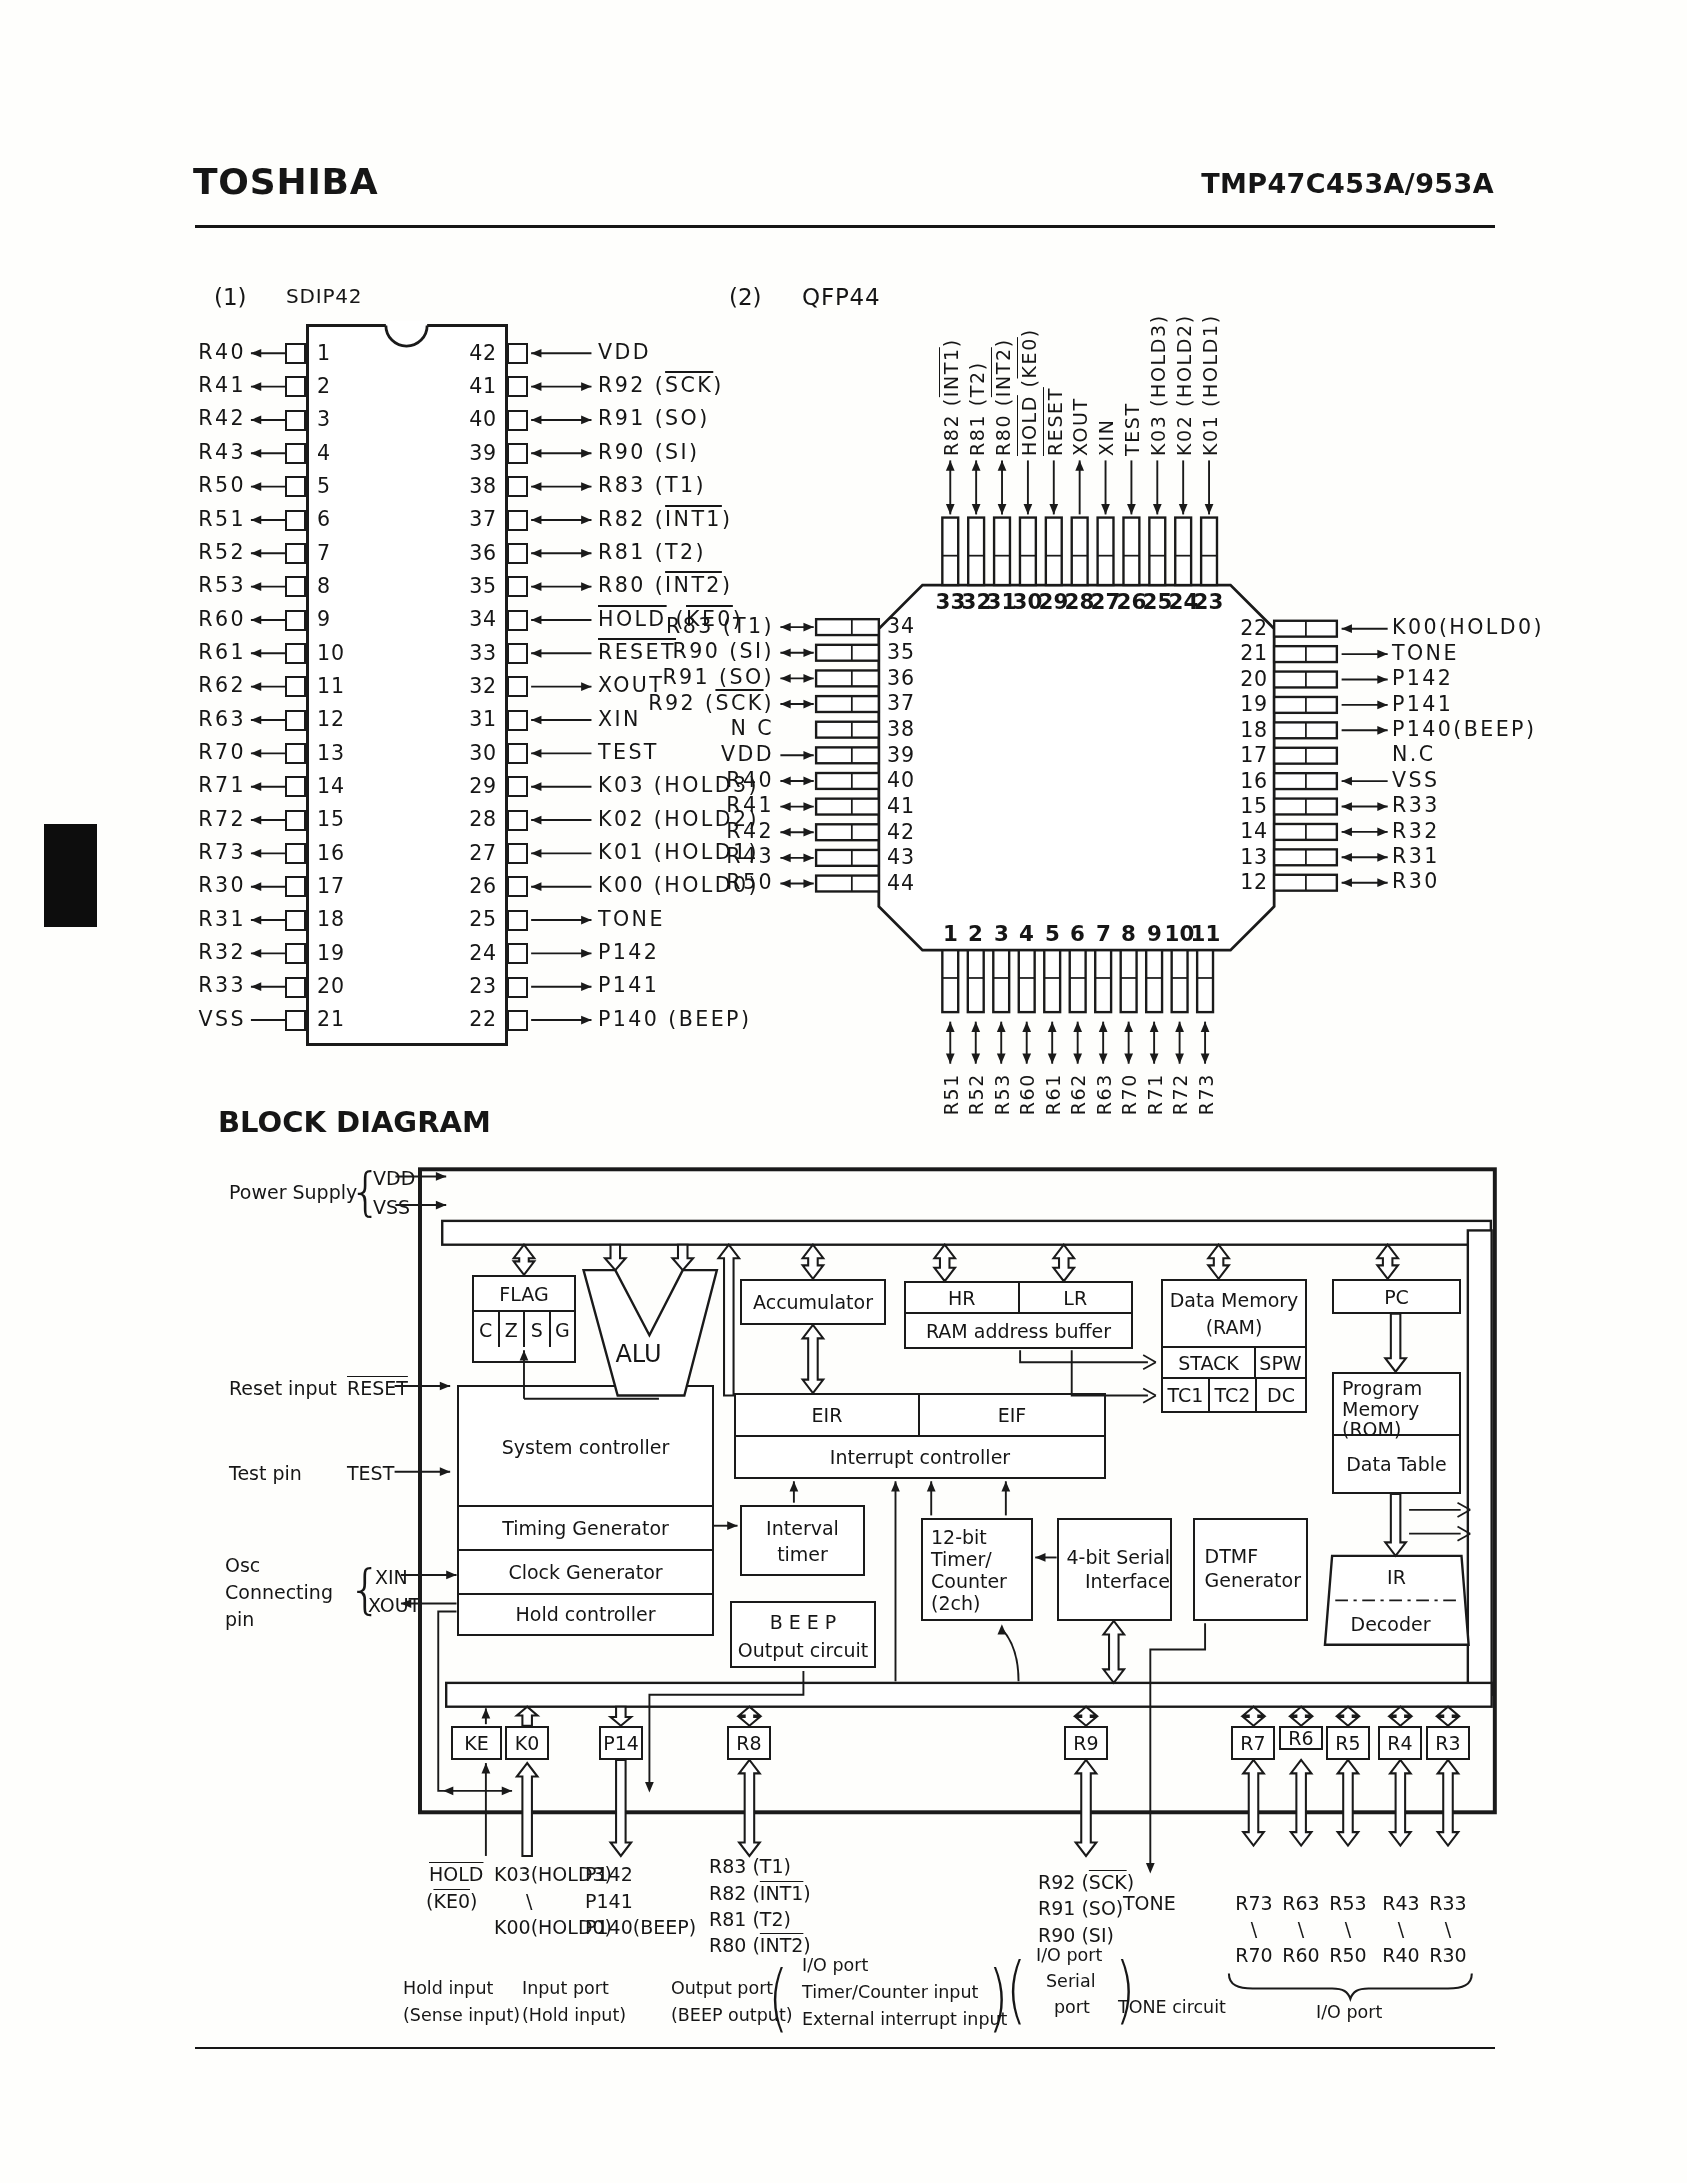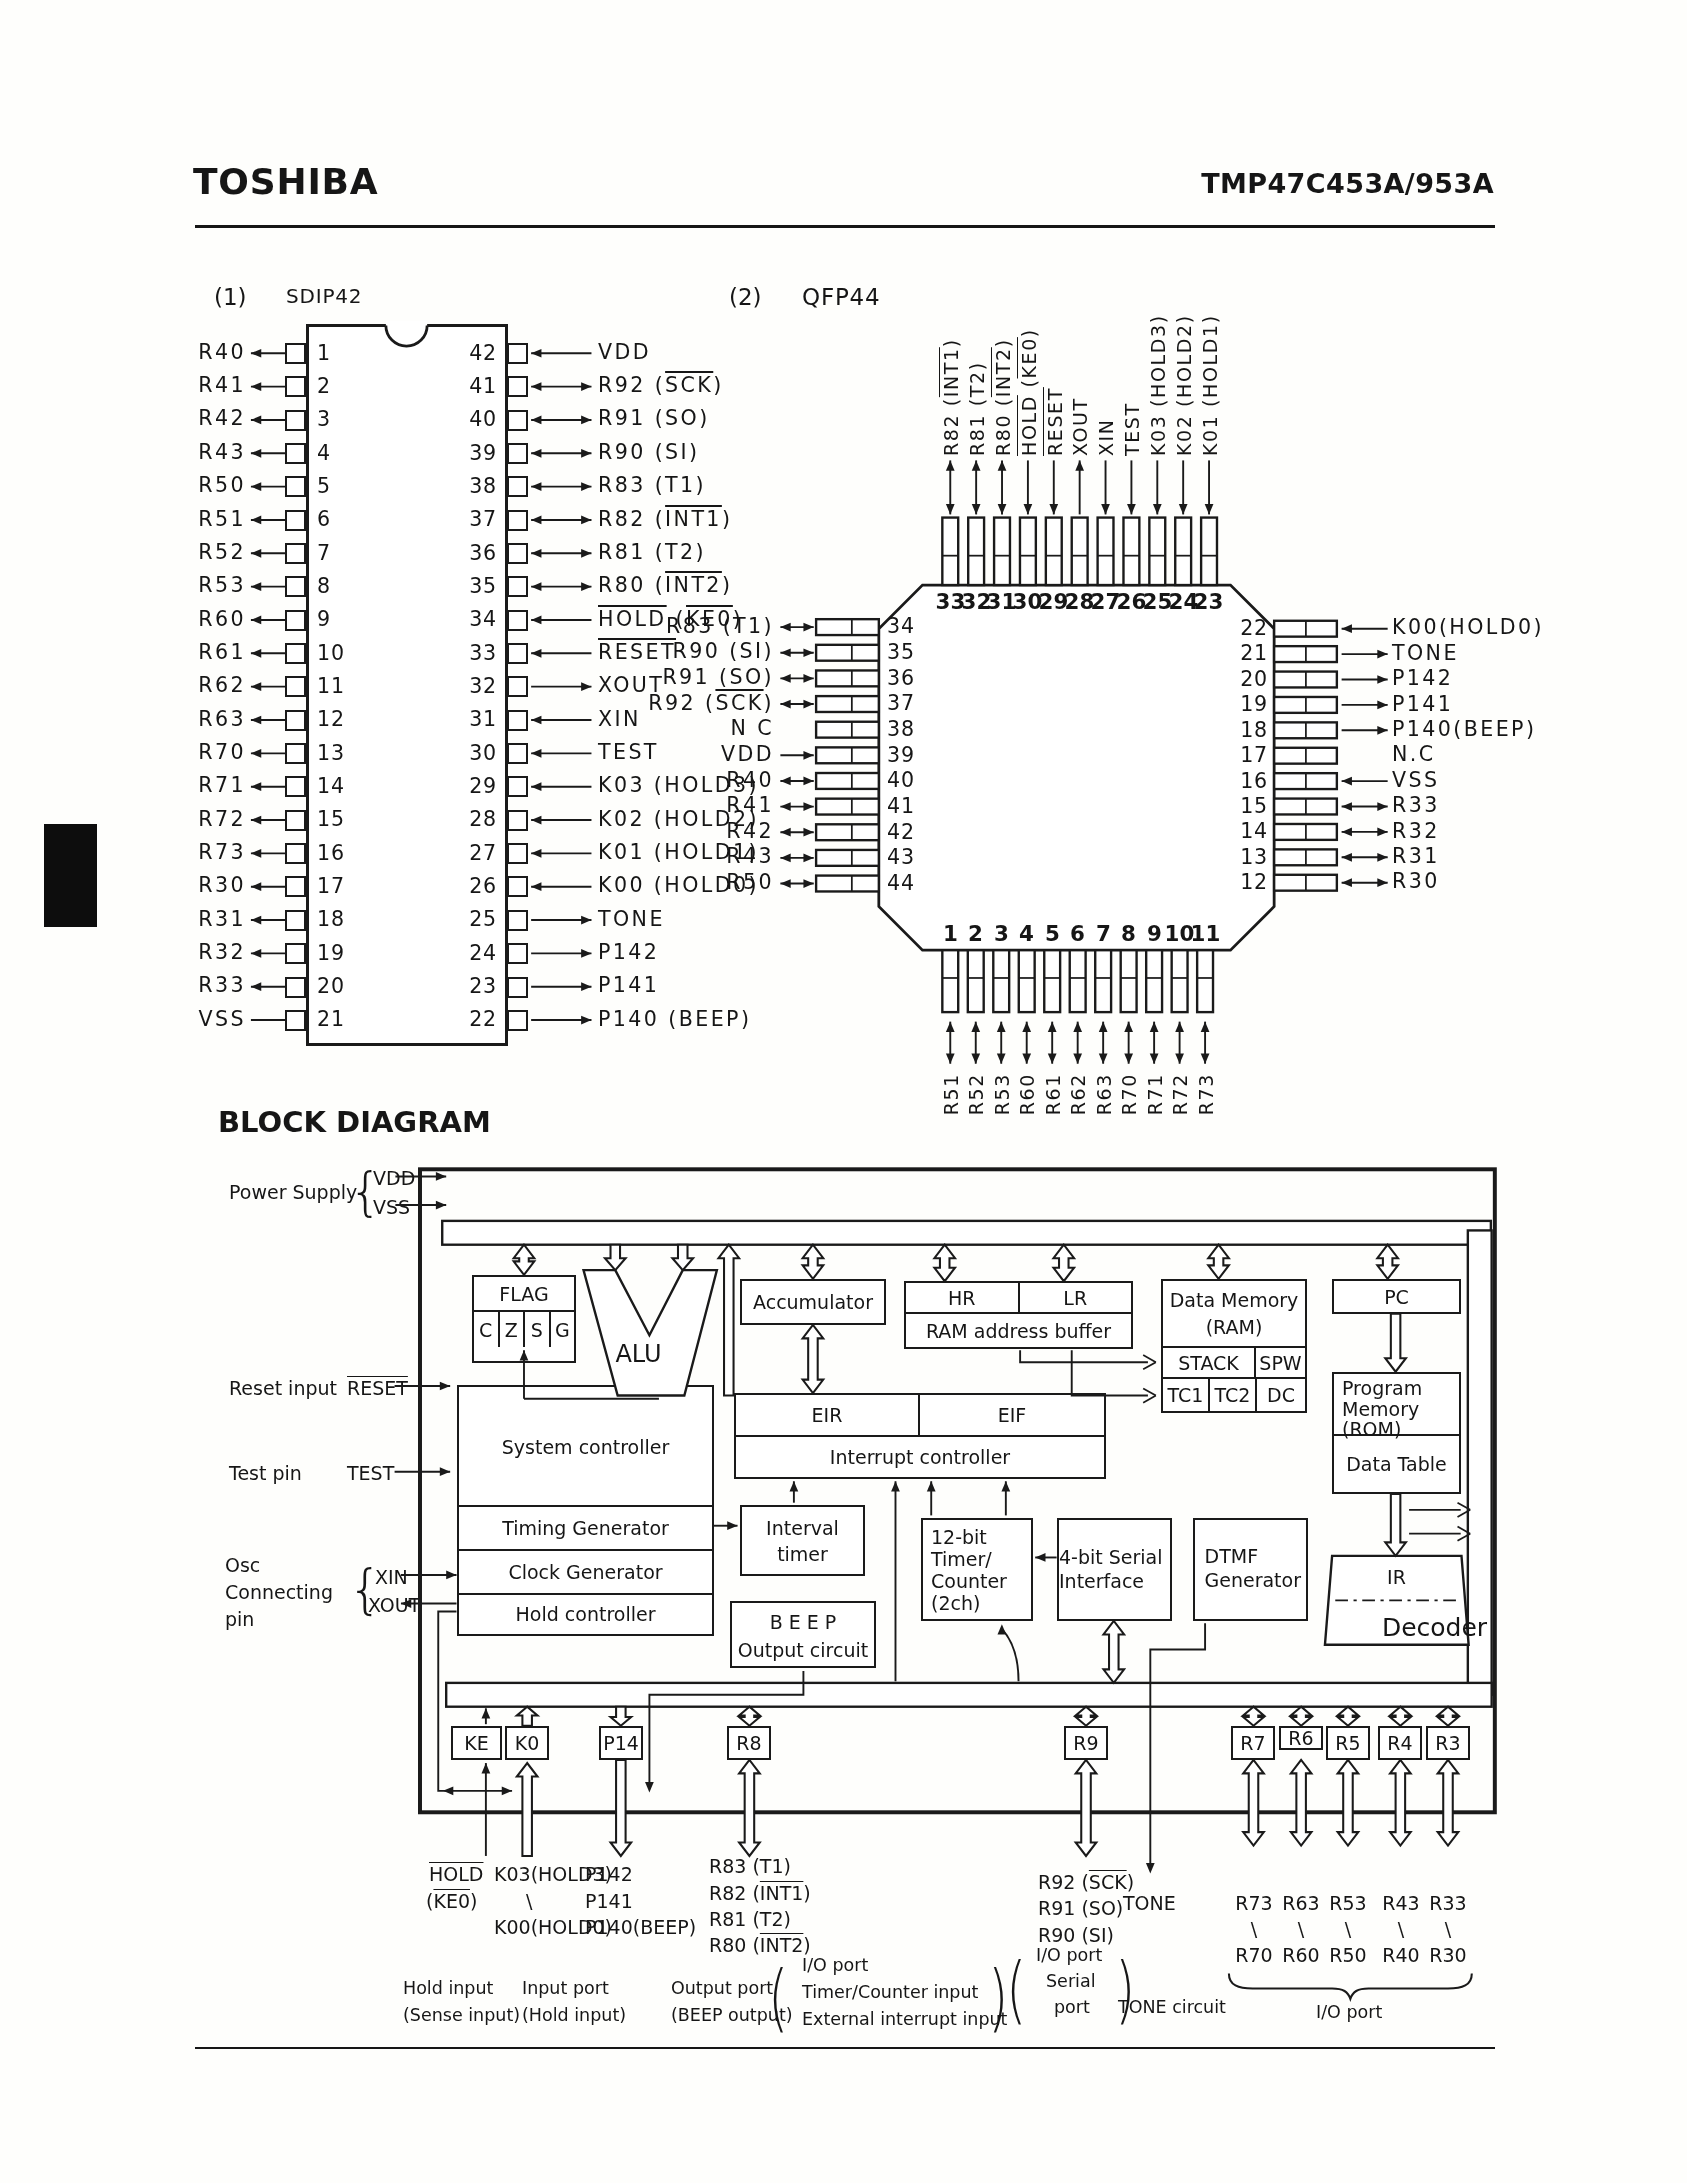--- a/index.html
+++ b/index.html
@@ -114,21 +114,21 @@
       <div style="margin-top:6.4px">Output circuit</div>
     </div>
 
     <div class="bx" style="left:921px;top:1518px;width:112px;height:103px;padding:6.4px 0 0 8px;line-height:22px">
       <div>12-bit</div>
       <div>Timer/</div>
       <div>Counter</div>
       <div>(2ch)</div>
     </div>
 
-    <div class="bx" style="left:1057px;top:1518px;width:115px;height:103px;text-align:left;padding-top:25.4px;line-height:24px">
+    <div class="bx" style="left:1057px;top:1518px;width:115px;height:103px;text-align:right;padding-top:25.4px;line-height:24px">
       <div>4-bit Serial</div>
       <div>Interface</div>
     </div>
 
     <div class="bx" style="left:1193px;top:1518px;width:115px;height:103px;padding:24px 0 0 9.5px;line-height:24px">
       <div>DTMF</div>
       <div>Generator</div>
     </div>
 
     <div class="bx c" style="left:451px;top:1726px;width:51px;height:34px">KE</div>
@@ -604,21 +604,21 @@
       <path d="M1579,2217 l-13,17 l7,0 L1573,2308 l-7,0 L1579,2325 l13,-17 l-7,0 L1585,2234 l7,0 Z" fill="#fff" stroke="#1a1a1a" stroke-width="2.6"></path>
       <path d="M1639,2217 l-13,17 l7,0 L1633,2308 l-7,0 L1639,2325 l13,-17 l-7,0 L1645,2234 l7,0 Z" fill="#fff" stroke="#1a1a1a" stroke-width="2.6"></path>
       <path d="M1698,2217 l-13,17 l7,0 L1692,2308 l-7,0 L1698,2325 l13,-17 l-7,0 L1704,2234 l7,0 Z" fill="#fff" stroke="#1a1a1a" stroke-width="2.6"></path>
       <path d="M1764,2217 l-13,17 l7,0 L1758,2308 l-7,0 L1764,2325 l13,-17 l-7,0 L1770,2234 l7,0 Z" fill="#fff" stroke="#1a1a1a" stroke-width="2.6"></path>
       <path d="M1824,2217 l-13,17 l7,0 L1818,2308 l-7,0 L1824,2325 l13,-17 l-7,0 L1830,2234 l7,0 Z" fill="#fff" stroke="#1a1a1a" stroke-width="2.6"></path>
     </svg>
 
   <div id="toptext">
     <div class="abs c" style="left:603px;top:1340px;width:71px;font-size:24px">ALU</div>
     <div class="abs c" style="left:1332px;top:1566px;width:129px;font-size:19px">IR</div>
-    <div class="abs c" style="left:1371px;top:1613px;width:127px;font-size:25px">Decoder</div>
+    <div class="abs c" style="left:1327px;top:1613px;width:127px;font-size:19px">Decoder</div>
   </div>
 
   <div id="gen">
       <div class="g pl" style="left: 171px; top: 340px; width: 75px; text-align: right;">R40</div>
       <div class="g pp" style="left: 285px; top: 343px;"></div>
       <div class="g pn" style="left: 317px; top: 341px;">1</div>
       <div class="g pl" style="left: 171px; top: 373px; width: 75px; text-align: right;">R41</div>
       <div class="g pp" style="left: 285px; top: 376px;"></div>
       <div class="g pn" style="left: 317px; top: 374px;">2</div>
       <div class="g pl" style="left: 171px; top: 406px; width: 75px; text-align: right;">R42</div>

